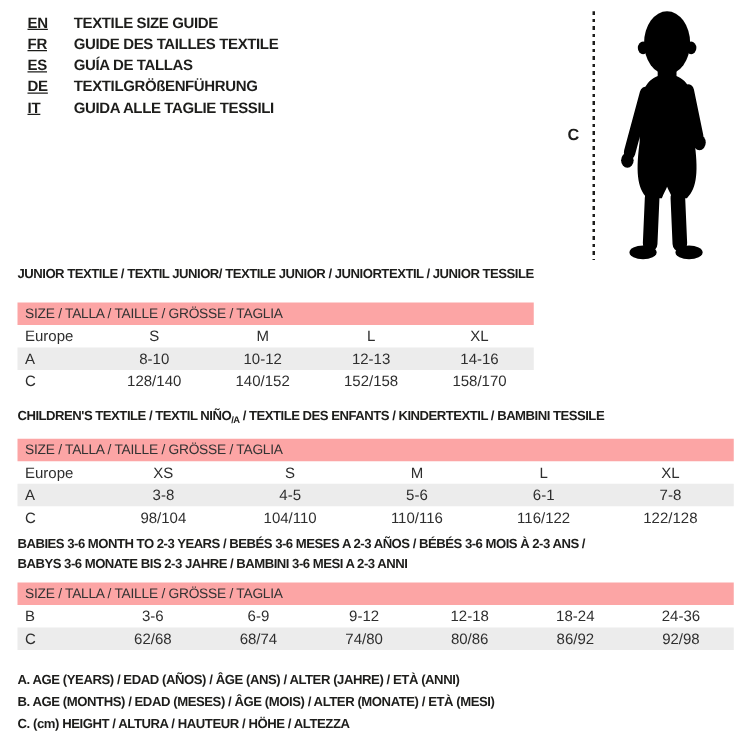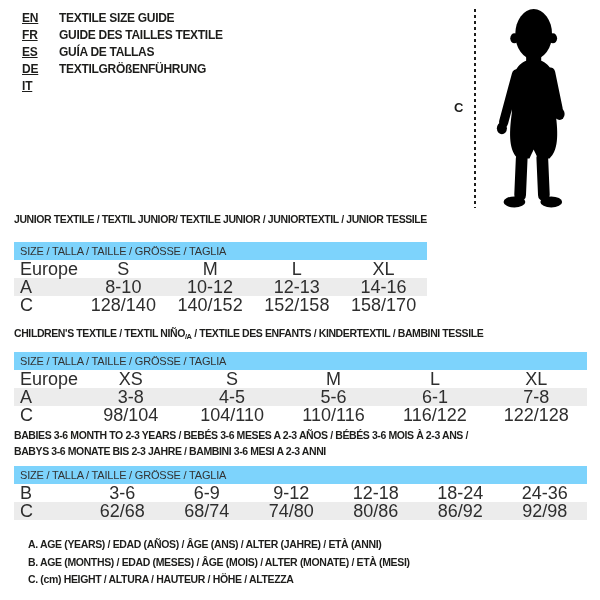--- a/index.html
+++ b/index.html
@@ -27,33 +27,33 @@
   .silhouette { position:absolute; left:486px; top:7px; }
 
   
   .tsec { position:absolute; left:14px; }
   .tsec-junior   { top:211px; width:413px; }
   .tsec-children { top:325px; width:573px; }
   .tsec-babies   { top:427px; width:573px; }
   .t-title-line { font-weight:bold; font-size:10.5px; letter-spacing:-0.4px; line-height:16px; white-space:nowrap; }
   .t-title .sub { font-size:7.5px; vertical-align:-2px; }
   .t-head {
-    height:18px; line-height:18px; background:#7dd3fc; color:#333333;
+    height:18px; line-height:18px; background:#fca5a5; color:#333333;
     font-size:11px; letter-spacing:-0.2px; padding-left:6px; white-space:nowrap;
   }
   .tsec-junior .t-head   { margin-top:15px; }
   .tsec-children .t-head { margin-top:7px; }
   .tsec-babies .t-head   { margin-top:7px; }
-  .t-row { display:flex; height:18px; line-height:18px; font-size:18px; color:#2e2e2e; }
+  .t-row { display:flex; height:18px; line-height:18px; font-size:12px; color:#2e2e2e; }
   .t-row.shaded { background:#ececec; }
   .t-rlabel { width:66px; padding-left:6px; }
   .t-rcell { flex:1; text-align:center; white-space:nowrap; }
 
   
-  .footnotes { position:absolute; left:28px; top:536px; }
+  .footnotes { position:absolute; left:14px; top:536px; }
   .footnote { font-weight:bold; font-size:10.5px; letter-spacing:-0.35px; line-height:17.5px; white-space:nowrap; }
 </style>
 </head>
 <body>
 
 <div class="lang-block">
     <div class="lang-row">
       <span class="lang-code">EN</span>
       <span class="lang-label">TEXTILE SIZE GUIDE</span>
     </div>
@@ -64,20 +64,21 @@
     <div class="lang-row">
       <span class="lang-code">ES</span>
       <span class="lang-label">GUÍA DE TALLAS</span>
     </div>
     <div class="lang-row">
       <span class="lang-code">DE</span>
       <span class="lang-label">TEXTILGRÖßENFÜHRUNG</span>
     </div>
     <div class="lang-row">
       <span class="lang-code">IT</span>
+      <span class="lang-label">GUIDA ALLE TAGLIE TESSILI</span>
     </div>
   </div>
 
 <div class="dash-line"></div>
 <div class="height-label">C</div>
 <svg class="silhouette" width="92" height="202" viewBox="0 0 110 200" preserveAspectRatio="none" aria-hidden="true">
   <g fill="#000000">
     <ellipse cx="57" cy="27" rx="22" ry="25"></ellipse>
     <circle cx="34" cy="31" r="5"></circle>
     <circle cx="80" cy="31" r="5"></circle>

